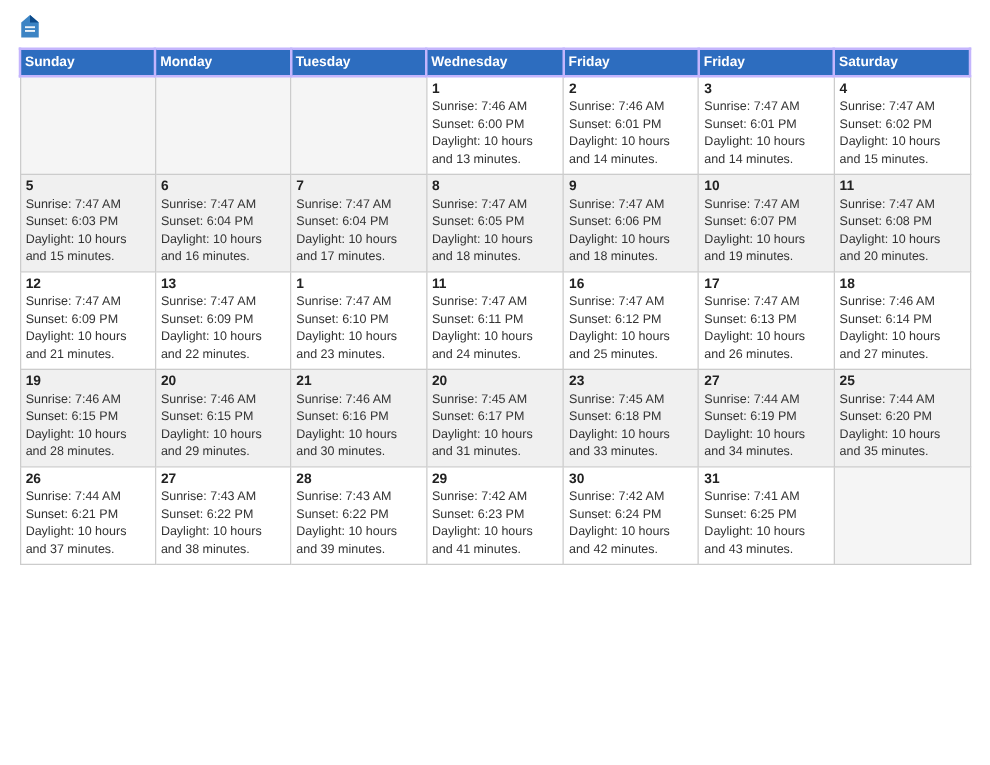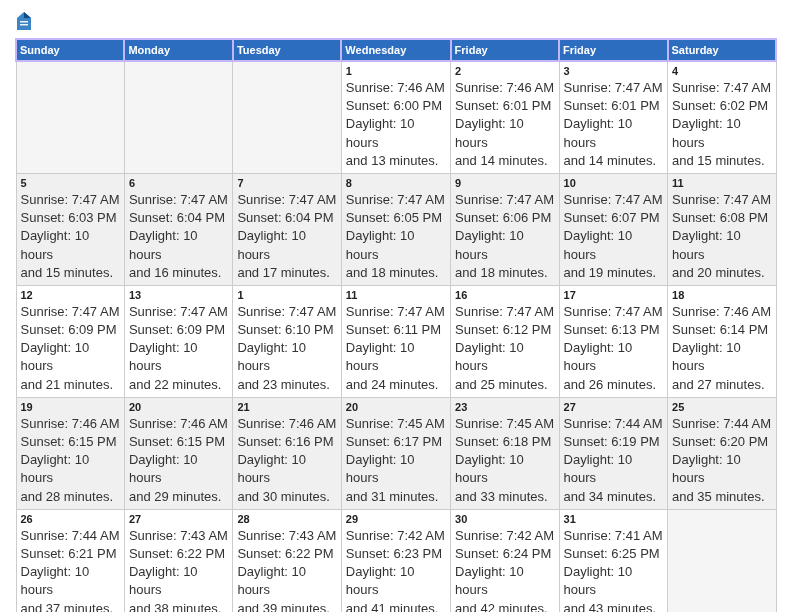--- a/index.html
+++ b/index.html
@@ -78,21 +78,21 @@
     .calendar td.empty {
       background: #f5f5f5;
     }
     .day-num {
       font-size: 11px;
       font-weight: bold;
       color: #222;
       margin-bottom: 2px;
     }
     .day-info {
-      font-size: 13px;
+      font-size: 10px;
       line-height: 1.4;
       color: #333;
     }
     .row-shaded td {
       background: #f0f0f0;
     }
   </style>
 </head>
 <body>
 

